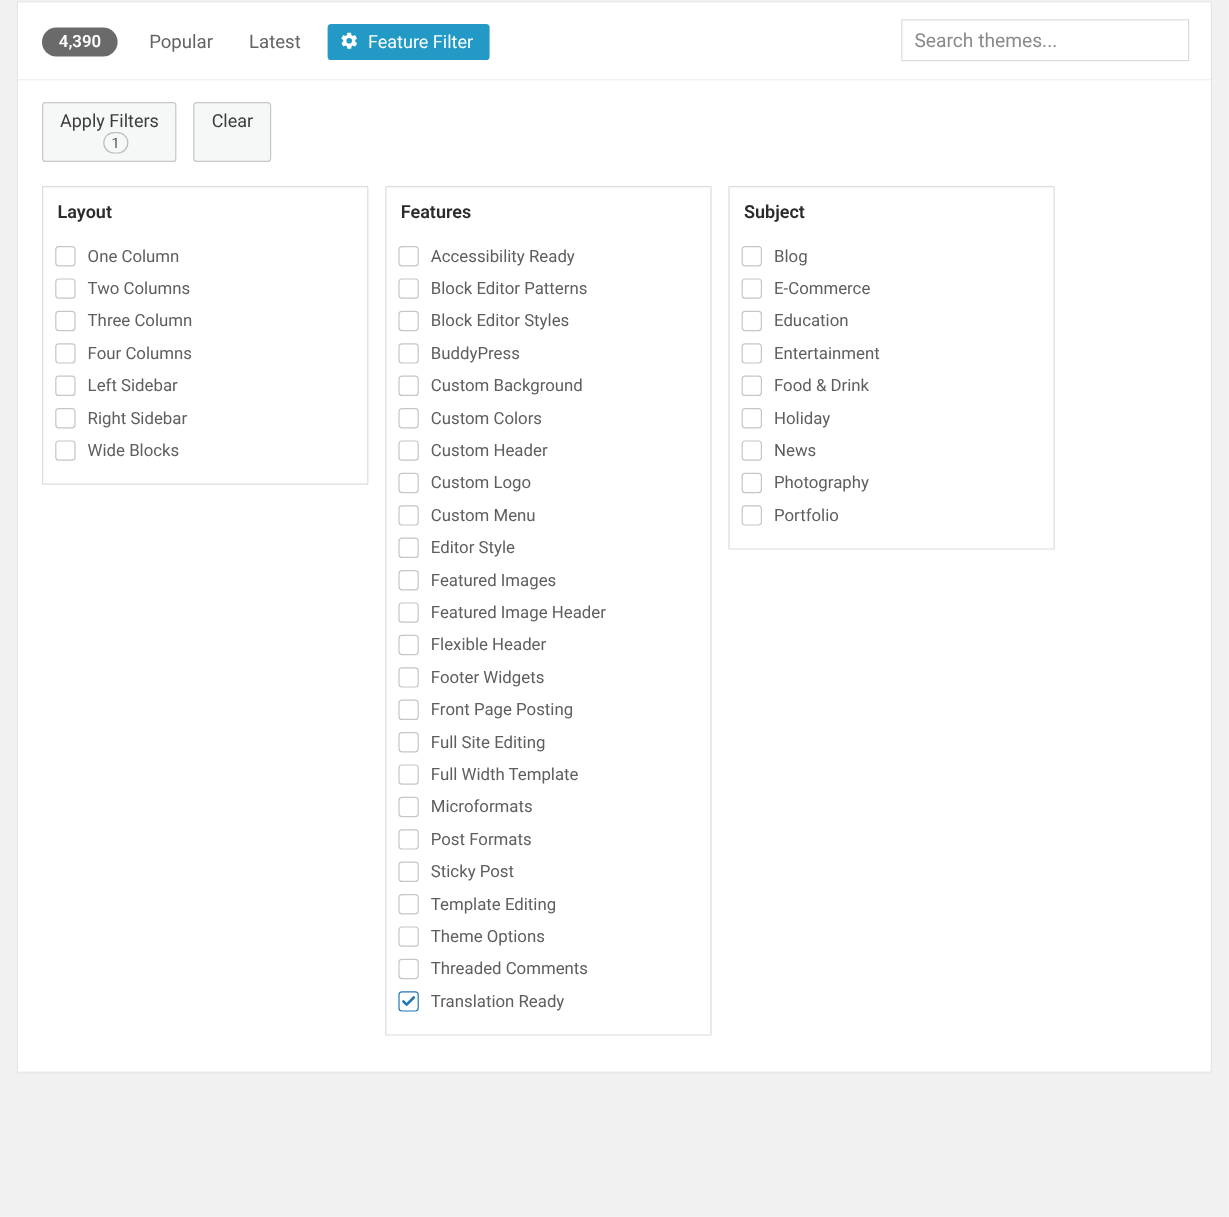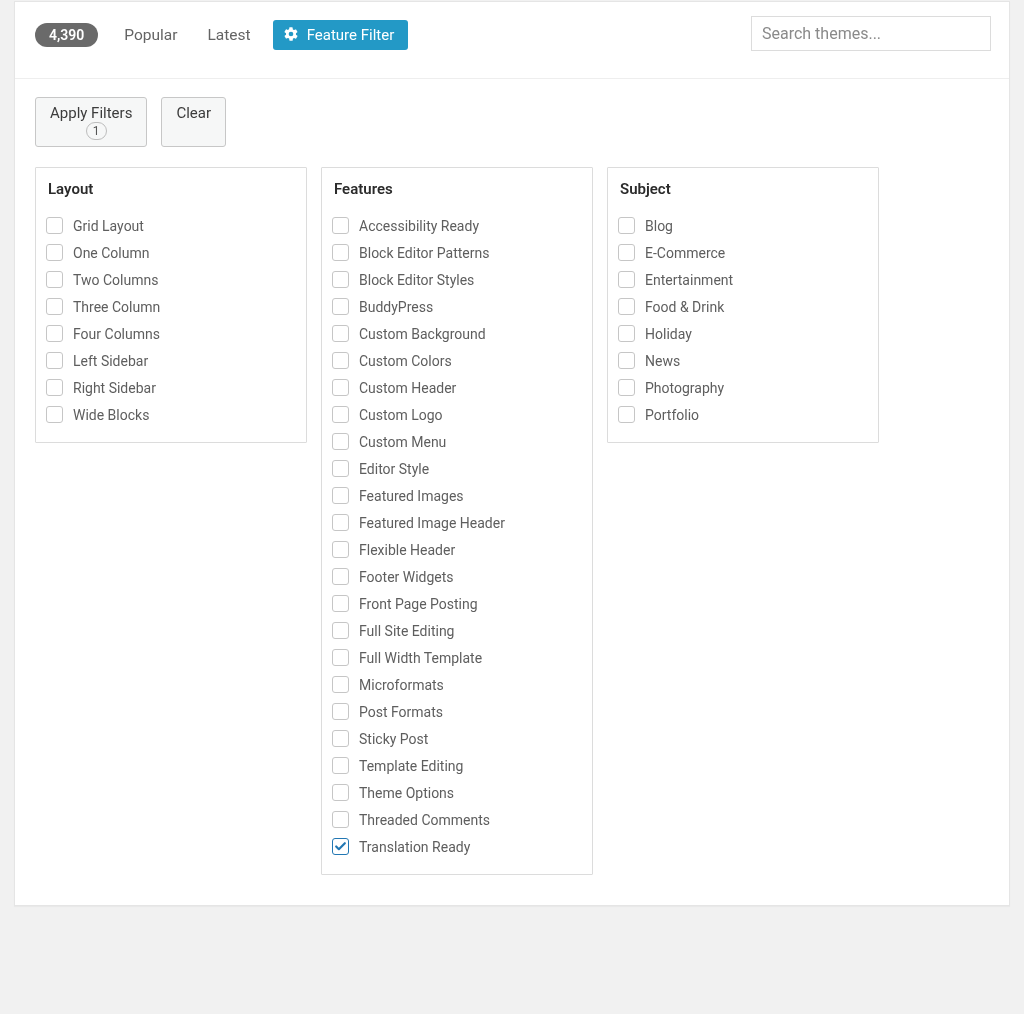--- a/index.html
+++ b/index.html
@@ -12,21 +12,21 @@
   }
   .main-panel {
     background: #ffffff;
     border: 1px solid #e5e5e5;
     margin: 1px 14px 4px 14px;
     box-shadow: 0 1px 1px rgba(0,0,0,0.03);
   }
   .top-bar {
     display: flex;
     align-items: center;
-    padding: 18px 18px 28px 20px;
+    padding: 18px 18px 16px 20px;
     border-bottom: 1px solid #eee;
     position: relative;
   }
   .count-pill {
     background: #6a6a6a;
     color: #fff;
     border-radius: 14px;
     padding: 4px 14px;
     font-size: 14px;
     font-weight: 600;
@@ -166,24 +166,20 @@
     <button class="btn">Clear</button>
   </div>
 
   <div class="columns">
 
     <div class="filter-group">
       <h4>Layout</h4>
       <ul class="opts">
           <li class="opt">
             <span class="cb"></span>
-            <span>Grid Layout</span>
-          </li>
-          <li class="opt">
-            <span class="cb"></span>
             <span>One Column</span>
           </li>
           <li class="opt">
             <span class="cb"></span>
             <span>Two Columns</span>
           </li>
           <li class="opt">
             <span class="cb"></span>
             <span>Three Column</span>
           </li>
@@ -318,20 +314,24 @@
           <li class="opt">
             <span class="cb"></span>
             <span>Blog</span>
           </li>
           <li class="opt">
             <span class="cb"></span>
             <span>E-Commerce</span>
           </li>
           <li class="opt">
             <span class="cb"></span>
+            <span>Education</span>
+          </li>
+          <li class="opt">
+            <span class="cb"></span>
             <span>Entertainment</span>
           </li>
           <li class="opt">
             <span class="cb"></span>
             <span>Food &amp; Drink</span>
           </li>
           <li class="opt">
             <span class="cb"></span>
             <span>Holiday</span>
           </li>

